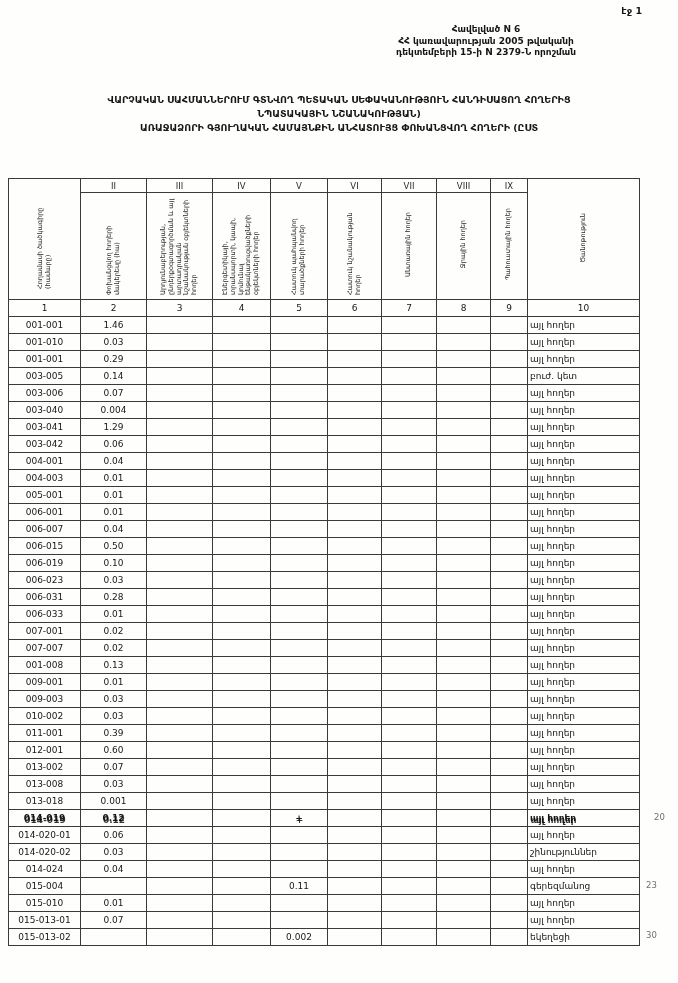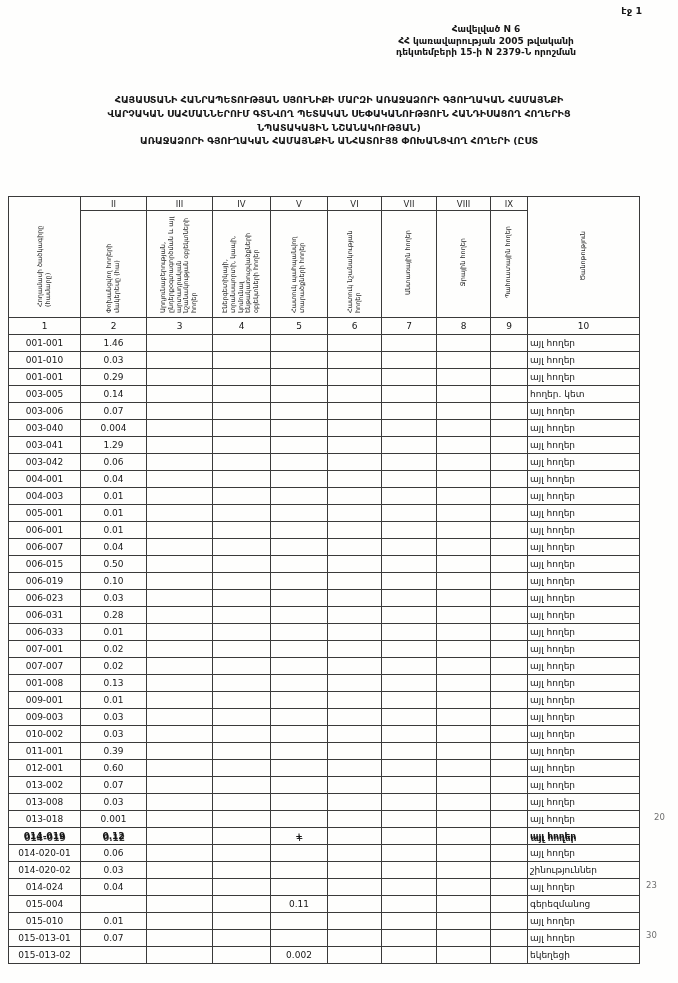--- a/index.html
+++ b/index.html
@@ -24,21 +24,21 @@
   }
   .doc-title{
     position:absolute;top:74px;left:0;width:100%;
     text-align:center;font-weight:bold;font-size:11.5px;letter-spacing:5px;
   }
   .doc-subtitle{
     position:absolute;top:93px;left:14px;right:14px;
     text-align:center;font-weight:bold;font-size:9.5px;line-height:1.45;
   }
   table.grid{
-    position:absolute;left:8px;top:196px;
+    position:absolute;left:8px;top:178px;
     border-collapse:collapse;table-layout:fixed;
   }
   table.grid th,table.grid td{
     border:1px solid #3a3a3a;
     padding:0 2px;
     overflow:hidden;
     white-space:nowrap;
     font-weight:normal;
   }
   tr.r-roman th{height:13px;font-size:8.5px;text-align:center;color:#2a2a2a;}
@@ -78,21 +78,20 @@
   <div class="page-num">էջ 1</div>
 
   <div class="appendix">
     <div>Հավելված N 6</div>
     <div>ՀՀ կառավարության 2005 թվականի</div>
     <div>դեկտեմբերի 15-ի N 2379-Ն որոշման</div>
   </div>
 
 
   <div class="doc-subtitle">
-    <div>ՀԱՅԱՍՏԱՆԻ ՀԱՆՐԱՊԵՏՈՒԹՅԱՆ ՍՅՈՒՆԻՔԻ ՄԱՐԶԻ ԱՌԱՋԱՁՈՐԻ ԳՅՈՒՂԱԿԱՆ ՀԱՄԱՅՆՔԻ</div>
     <div>ՎԱՐՉԱԿԱՆ ՍԱՀՄԱՆՆԵՐՈՒՄ ԳՏՆՎՈՂ ՊԵՏԱԿԱՆ ՍԵՓԱԿԱՆՈՒԹՅՈՒՆ ՀԱՆԴԻՍԱՑՈՂ ՀՈՂԵՐԻՑ</div>
     <div>ՆՊԱՏԱԿԱՅԻՆ ՆՇԱՆԱԿՈՒԹՅԱՆ)</div>
     <div>ԱՌԱՋԱՁՈՐԻ ԳՅՈՒՂԱԿԱՆ ՀԱՄԱՅՆՔԻՆ ԱՆՀԱՏՈՒՅՑ ՓՈԽԱՆՑՎՈՂ ՀՈՂԵՐԻ (ԸՍՏ</div>
   </div>
 
   <table class="grid">
     <colgroup>
       <col style="width:72px">
         <col style="width:66px">
         <col style="width:66px">
@@ -180,21 +179,21 @@
         <tr>
           <td class="c-code">003-005</td>
           <td class="c-val">0.14</td>
           <td class="c-val"></td>
           <td class="c-val"></td>
           <td class="c-val"></td>
           <td class="c-val"></td>
           <td class="c-val"></td>
           <td class="c-val"></td>
           <td class="c-val"></td>
-          <td class="c-note">հողեր. կետ</td>
+          <td class="c-note">բուժ. կետ</td>
         </tr>
         <tr>
           <td class="c-code">003-006</td>
           <td class="c-val">0.07</td>
           <td class="c-val"></td>
           <td class="c-val"></td>
           <td class="c-val"></td>
           <td class="c-val"></td>
           <td class="c-val"></td>
           <td class="c-val"></td>

